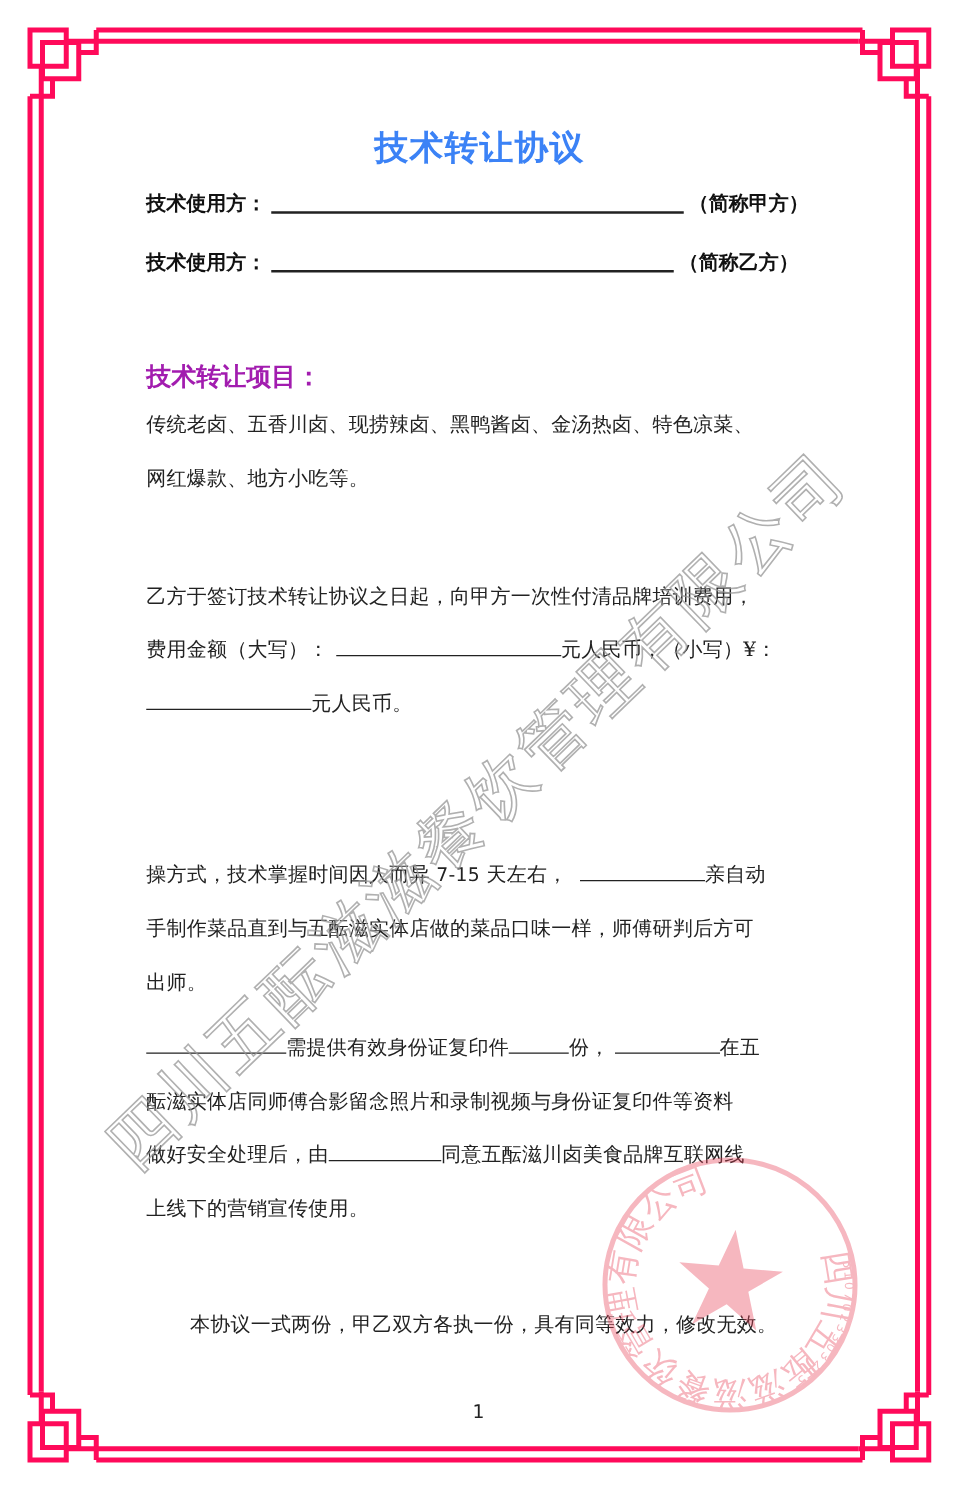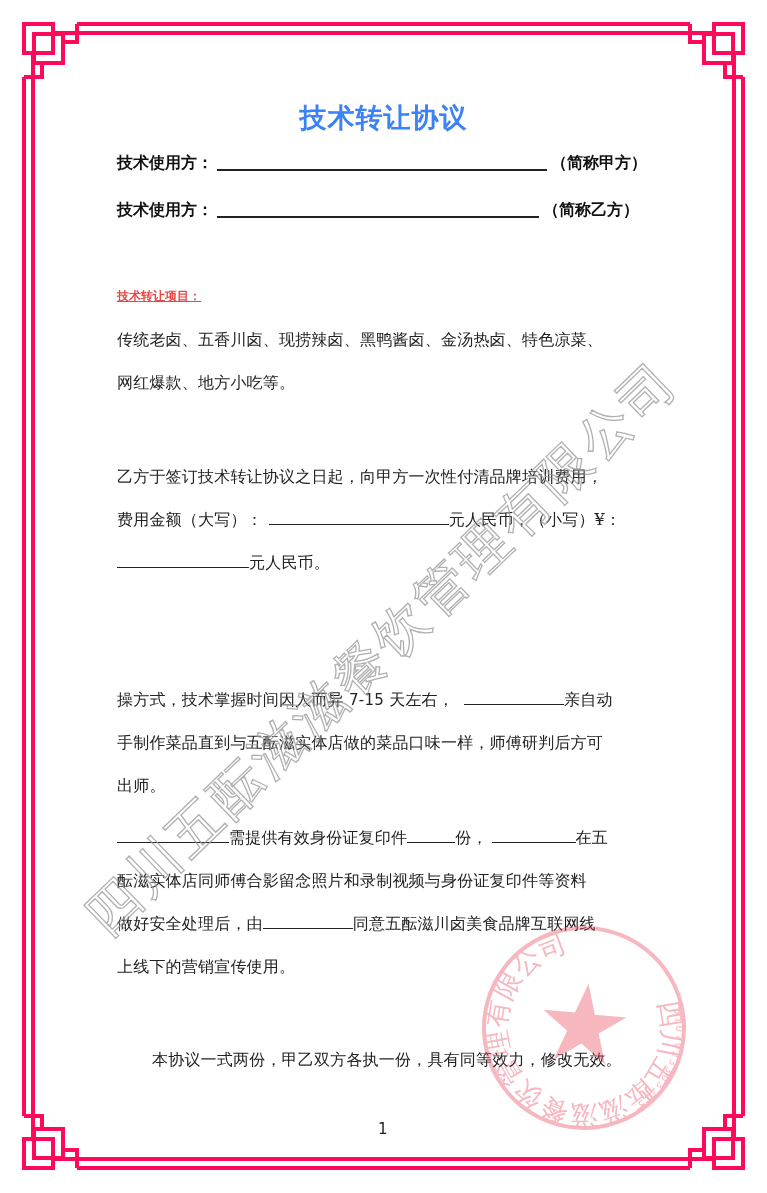--- a/index.html
+++ b/index.html
@@ -13,21 +13,21 @@
            font-size: 27px; letter-spacing: 1px; color: #3b82f6; }
 
   .party-row { position: absolute; left: 117px; height: 28px; display: flex; align-items: flex-end;
                font-family: "DejaVu Sans", "Liberation Sans", sans-serif; font-weight: bold;
                font-size: 16px; color: #111; }
   .party-row .label { white-space: nowrap; }
   .party-row .blank { border-bottom: 2px solid #222; height: 20px; margin: 0 4px 3px 4px; }
   .party-row .suffix { white-space: nowrap; text-align: center; }
 
   .section-head { position: absolute; left: 117px; top: 288px; font-family: "DejaVu Sans", "Liberation Sans", sans-serif;
-                  font-weight: bold; font-size: 12px; color: #ef4444; text-decoration: underline; }
+                  font-weight: bold; font-size: 20px; color: #a21caf; }
 
   .line { position: absolute; left: 117px; font-size: 16px; white-space: nowrap; color: #222; letter-spacing: 0.2px; text-align: right; }
   .line .u { display: inline-block; border-bottom: 1.5px solid #222; height: 14px; vertical-align: baseline; }
   .line .num { font-family: "DejaVu Sans", "Liberation Sans", sans-serif; font-size: 15px; }
 
   .page-number { position: absolute; left: 378px; top: 1120px; font-family: "DejaVu Sans", "Liberation Sans", sans-serif;
                  font-size: 15px; color: #222; }
 
   .watermark { position: absolute; left: 62px; top: 560px; width: 720px; transform-origin: 0 0;
                transform: rotate(-44deg); font-size: 53px; letter-spacing: 4px; color: rgba(120,120,120,0.0);

